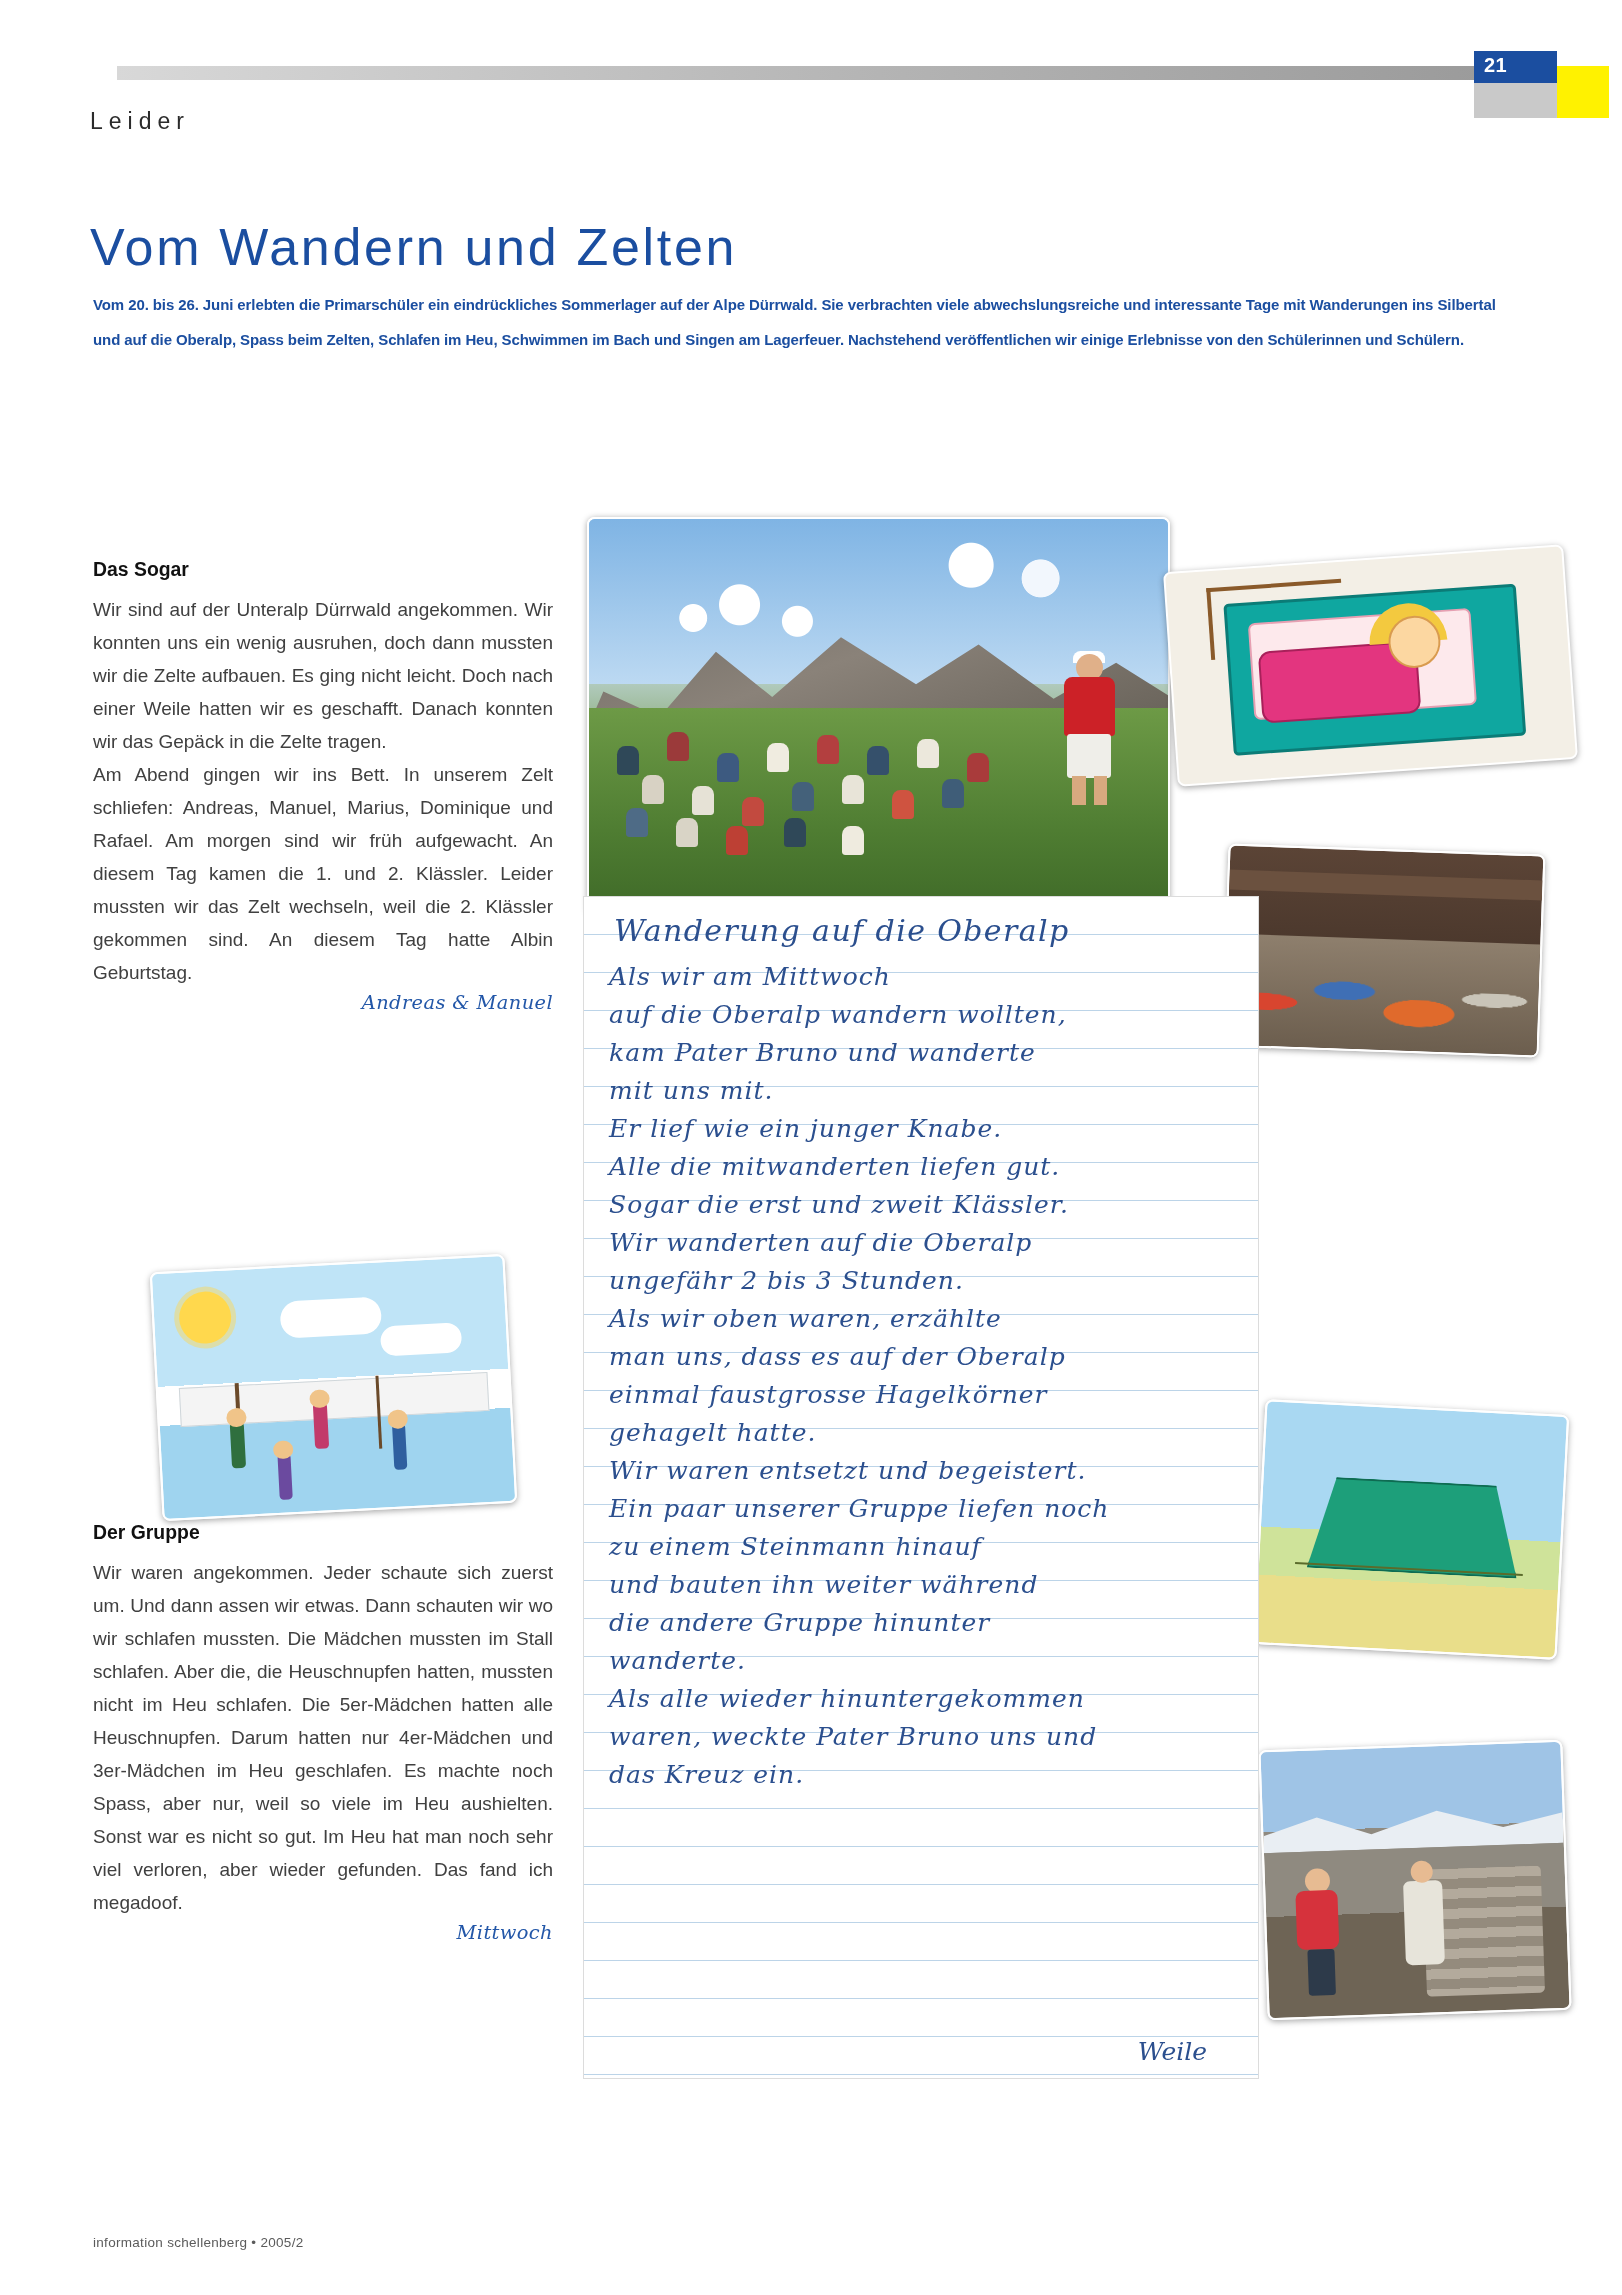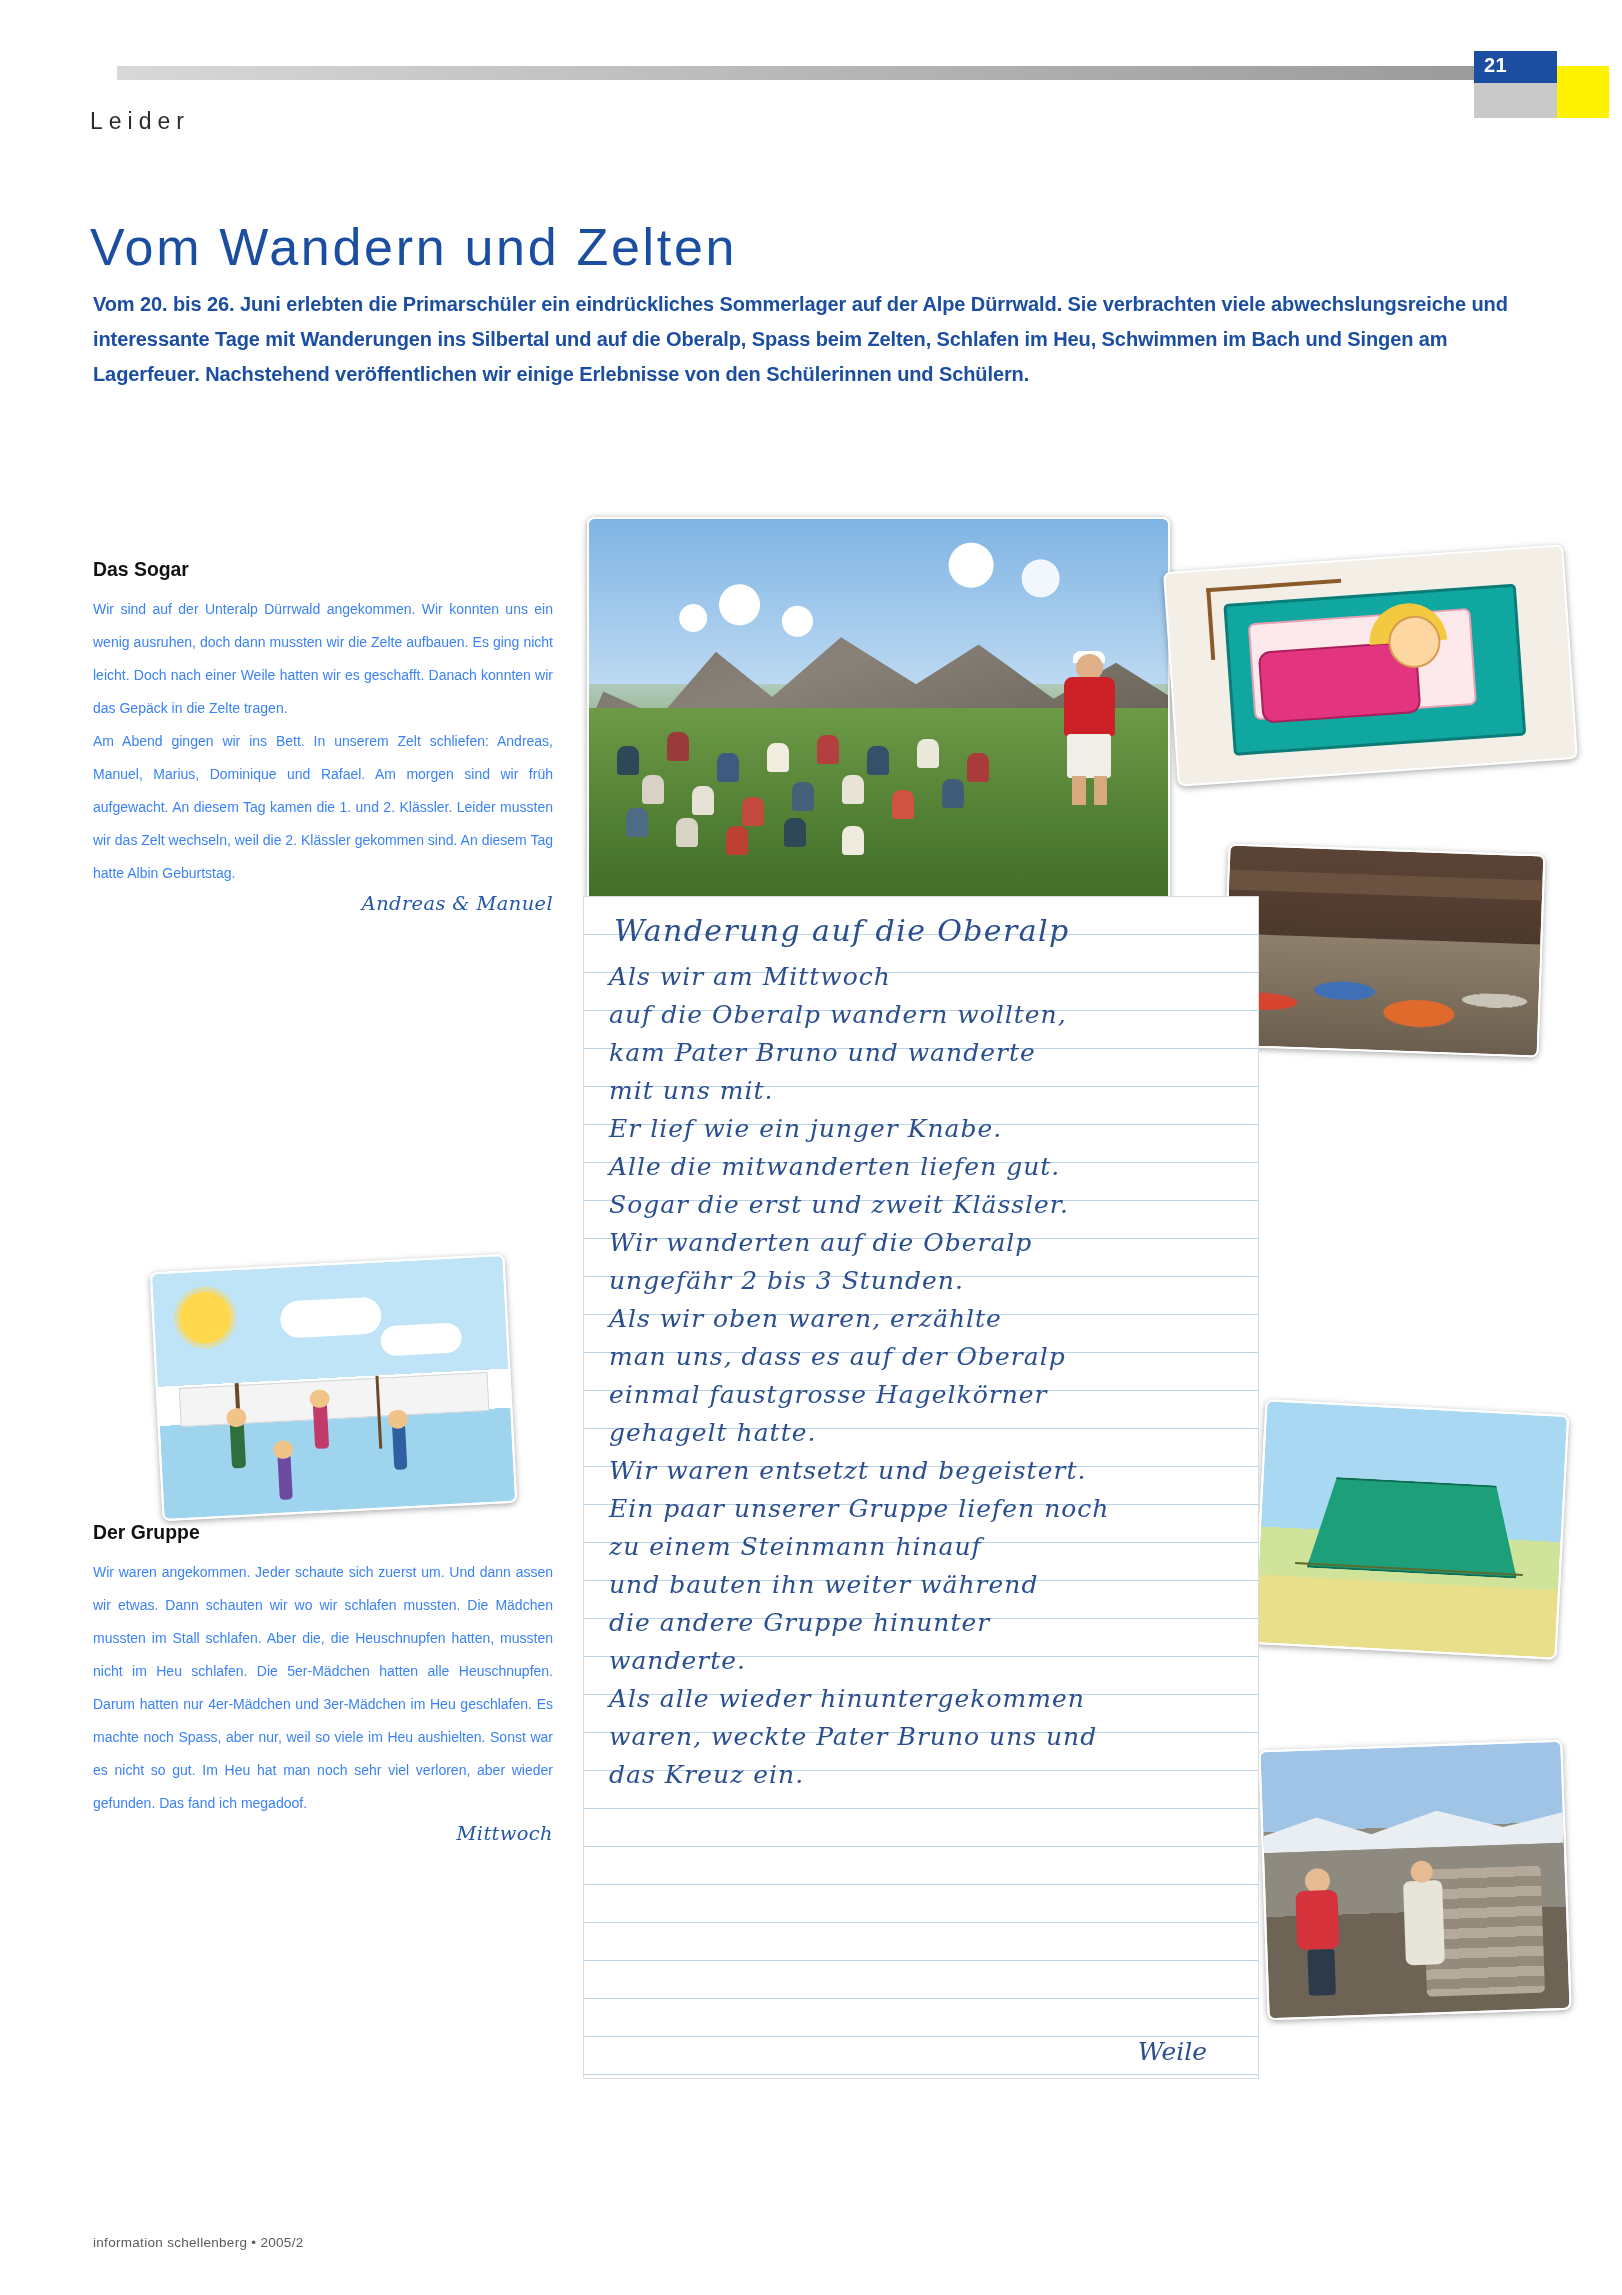--- a/index.html
+++ b/index.html
@@ -75,40 +75,40 @@
     letter-spacing: 2.7px;
     font-weight: normal;
     font-family: "Liberation Sans", sans-serif;
   }
 
   .lead {
     position: absolute;
     left: 93px;
     top: 287px;
     width: 1419px;
-    font-size: 20px;
+    font-size: 15px;
     line-height: 35px;
     font-weight: bold;
     color: #1b4ea0;
     letter-spacing: -0.1px;
   }
 
   
   .col-left { position: absolute; left: 93px; width: 460px; }
 
   .sub-head {
     font-size: 19.4px;
     font-weight: bold;
     color: #111;
     margin-bottom: 12px;
   }
   .body-text {
-    font-size: 14px;
+    font-size: 19px;
     line-height: 33px;
-    color: #3b82f6;
+    color: #404040;
     text-align: justify;
     text-justify: inter-word;
   }
   .signature {
     font-family: "DejaVu Serif", serif;
     font-style: italic;
     font-size: 19.4px;
     color: #2357a8;
     text-align: right;
     margin-top: 1.7px;

